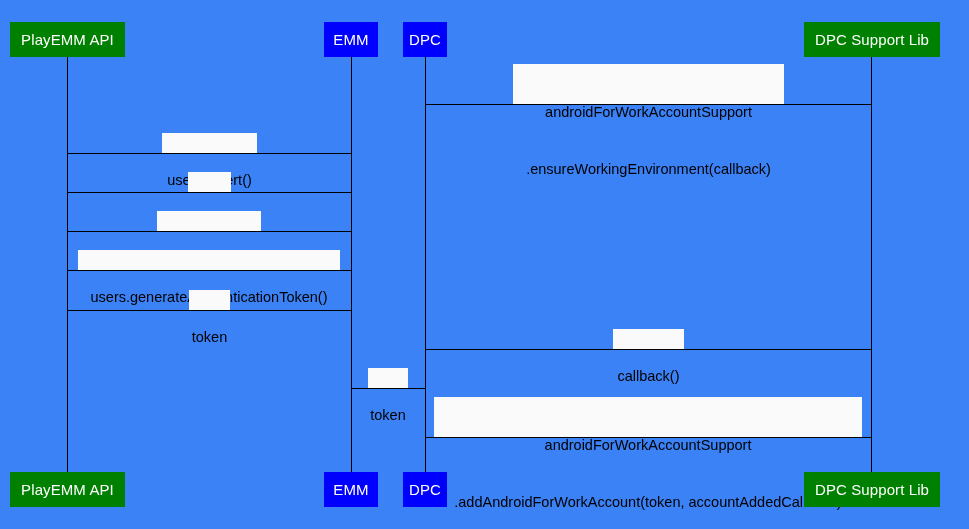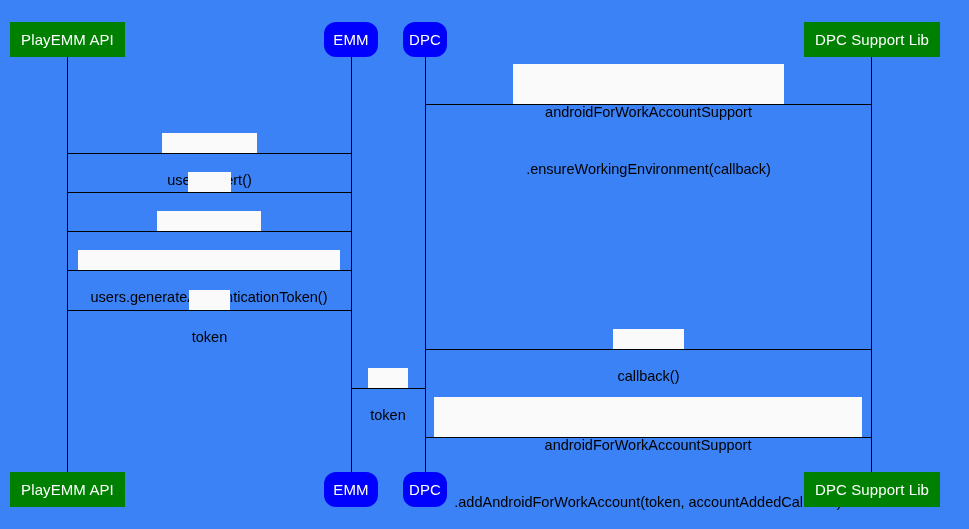--- a/index.html
+++ b/index.html
@@ -24,21 +24,21 @@
     display: flex;
     align-items: center;
     justify-content: center;
     color: #ffffff;
     font-size: 15px;
     line-height: 1;
     white-space: nowrap;
     letter-spacing: 0.1px;
   }
   .participant.green { background: #008000; }
-  .participant.blue  { background: #0000ff; border-radius: 12px; }
+  .participant.blue  { background: #0000ff; }
 
   .lifeline {
     position: absolute;
     width: 1px;
     background: #000000;
   }
 
   .msg-arrow {
     position: absolute;
     height: 1px;

